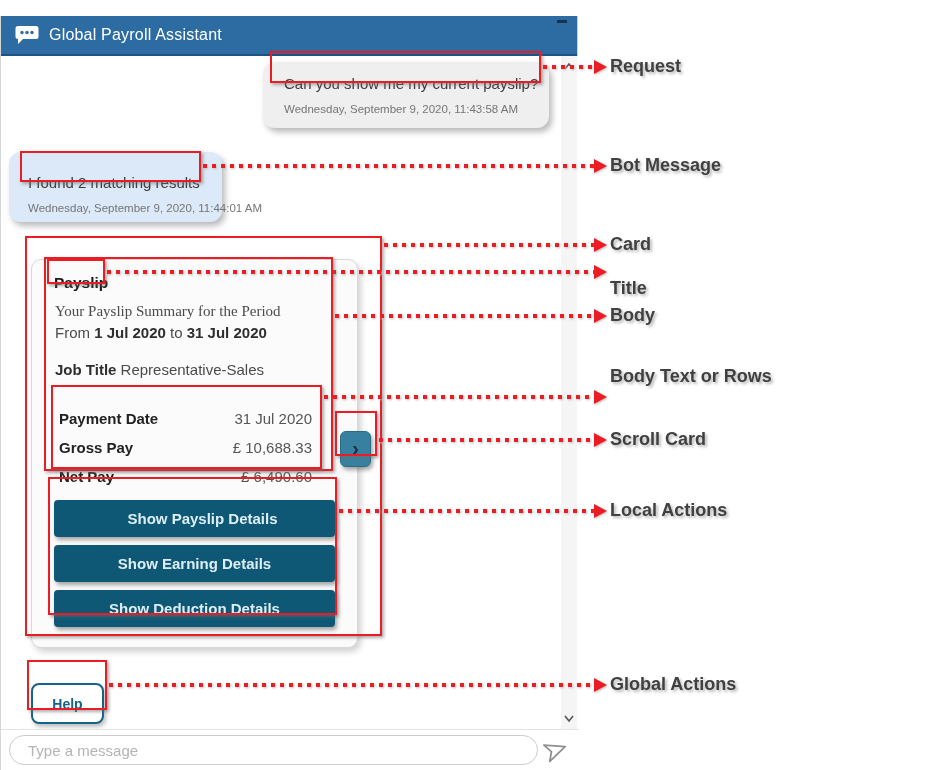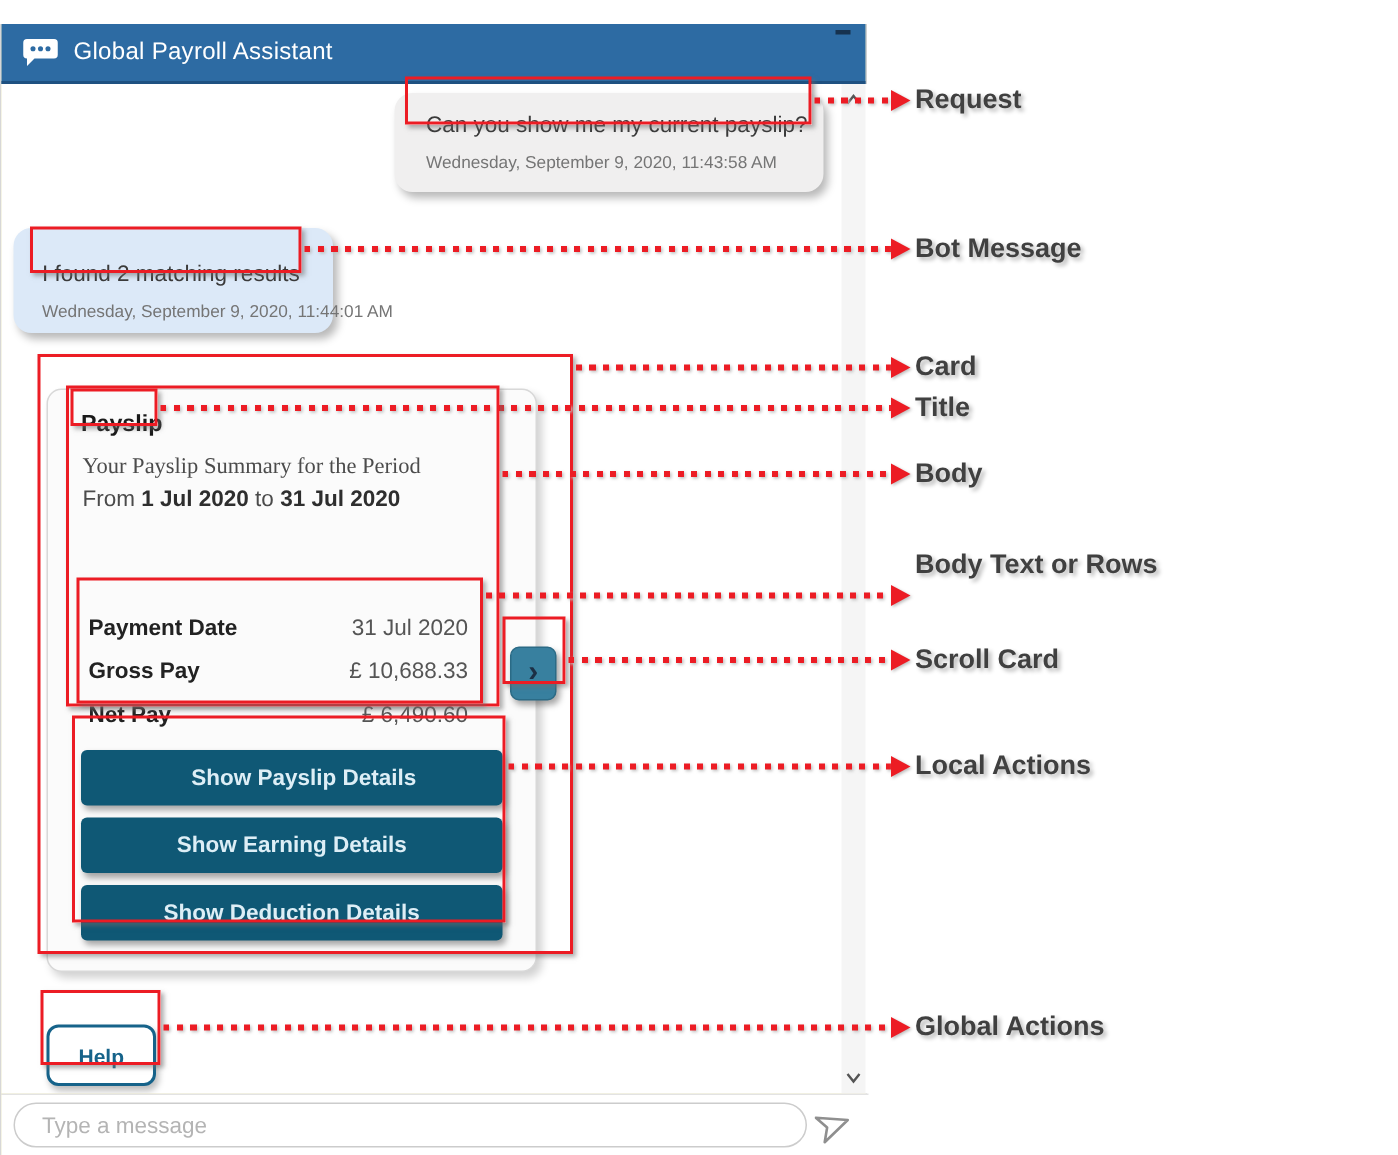--- a/index.html
+++ b/index.html
@@ -103,20 +103,24 @@
 
     <div class="card">
       <div class="card-title">Payslip</div>
       <div class="card-line" style="top:43px;font-family:Liberation Serif, serif;">Your Payslip Summary for the Period</div>
       <div class="card-line" style="top:64px;">
         <span>From</span>
         <span class="b">1 Jul 2020</span>
         <span>to</span>
         <span class="b">31 Jul 2020</span>
       </div>
+      <div class="card-line" style="top:101px;">
+        <span class="b">Job Title</span>
+        <span>Representative-Sales</span>
+      </div>
 
       <div class="rows">
         <div class="row">
           <span class="lab">Payment Date</span>
           <span class="val">31 Jul 2020</span>
         </div>
         <div class="row">
           <span class="lab">Gross Pay</span>
           <span class="val">£ 10,688.33</span>
         </div>
@@ -167,21 +171,21 @@
   <div class="ann-label" style="top:155px;">Bot Message</div>
 
   <div class="ann-box" style="left:25px;  top:236px; width:357px; height:400px;"></div>
   <div class="ann-line" style="left:384px; top:243px; width:210px;"></div>
   <div class="ann-arrow" style="left:594px; top:238px;"></div>
   <div class="ann-label" style="top:234px;">Card</div>
 
   <div class="ann-box" style="left:47px;  top:259px; width:58px;  height:25px;"></div>
   <div class="ann-line" style="left:107px; top:270px; width:487px;"></div>
   <div class="ann-arrow" style="left:594px; top:265px;"></div>
-  <div class="ann-label" style="top:261px;">Title</div>
+  <div class="ann-label" style="top:278px;">Title</div>
 
   <div class="ann-box" style="left:44px;  top:257px; width:289px; height:214px;"></div>
   <div class="ann-line" style="left:335px; top:314px; width:259px;"></div>
   <div class="ann-arrow" style="left:594px; top:309px;"></div>
   <div class="ann-label" style="top:305px;">Body</div>
 
   <div class="ann-box" style="left:51px;  top:385px; width:271px; height:84px;"></div>
   <div class="ann-line" style="left:324px; top:395px; width:270px;"></div>
   <div class="ann-arrow" style="left:594px; top:390px;"></div>
   <div class="ann-label" style="top:366px;">Body Text or Rows</div>

